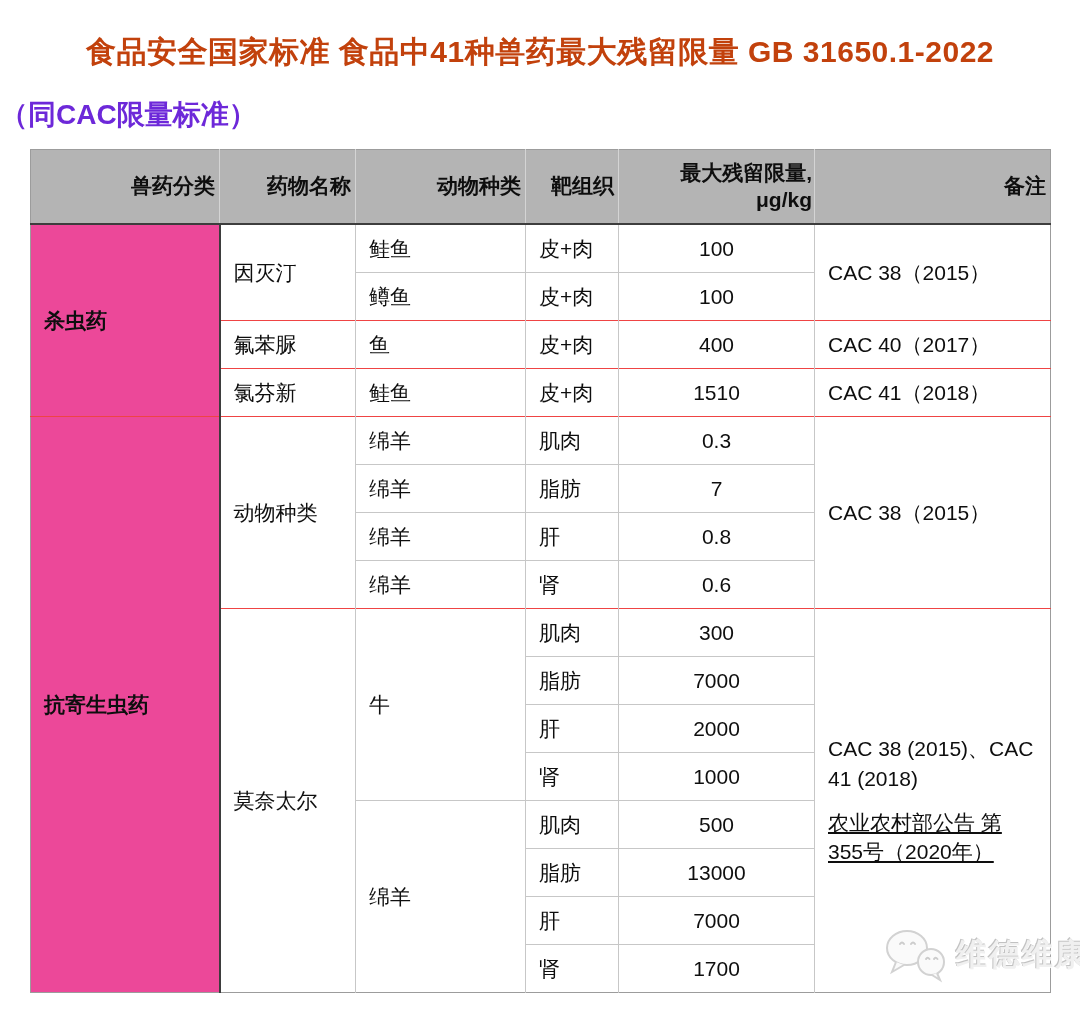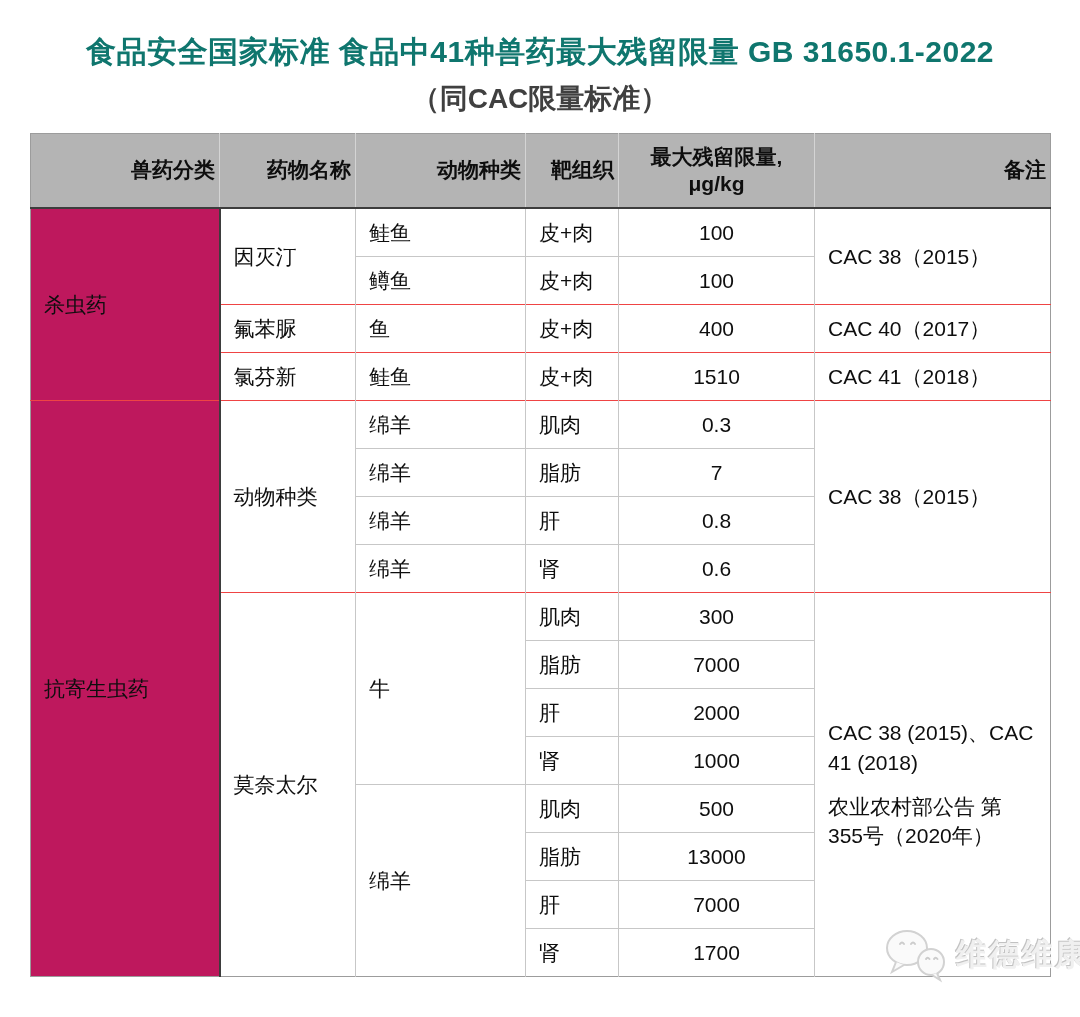--- a/index.html
+++ b/index.html
@@ -9,29 +9,28 @@
     font-family:"Liberation Sans", sans-serif;
     color:#111111;
     position:relative;
     overflow:hidden;
   }
   .page-title {
     margin-top:32px;
     text-align:center;
     font-size:30px;
     font-weight:bold;
-    color:#0f766e;
+    color:#c2410c;
     letter-spacing:0.5px;
   }
   .page-subtitle {
-    margin-top:7px;
-    text-align:center;
+    margin-top:23px;
     font-size:28px;
     font-weight:bold;
-    color:#404040;
+    color:#6d28d9;
   }
   table.mrl-table {
     border-collapse:collapse;
     table-layout:fixed;
     width:1020px;
     margin:15px 0 0 30px;
     border:1px solid #9c9c9c;
   }
   .mrl-table th {
     background:#b4b4b4;
@@ -40,42 +39,42 @@
     font-weight:bold;
     text-align:right;
     padding:0 4px 0 13px;
     vertical-align:middle;
     border-left:1px solid #d4d4d4;
     border-bottom:2px solid #3d3d3d;
     color:#0e0e0e;
     line-height:1.25;
   }
   .mrl-table th:first-child { border-left:none; }
-  .mrl-table th.center { text-align:center; padding:0 2px; }
+  .mrl-table th.center { text-align:right; padding:0 2px; }
   .mrl-table td {
     height:47px;
     font-size:21px;
     padding:0 14px 0 13px;
     vertical-align:middle;
     border-top:1px solid #c7c7c7;
     border-left:1px solid #c7c7c7;
     background:#ffffff;
     color:#0e0e0e;
   }
   .mrl-table tr.grp > td { border-top:1px solid #ef4444; }
   .mrl-table td.cat {
-    background:#be185d;
-    font-weight:normal;
+    background:#ec4899;
+    font-weight:bold;
     border-left:none;
     border-right:2px solid #3d3d3d;
   }
   .mrl-table td.val { text-align:center; padding:0 11px; }
   .mrl-table td.note { line-height:1.4; }
   .mrl-table td.note .np { margin:0; }
-  .mrl-table td.note .np + .np { margin-top:15px; }
+  .mrl-table td.note .np + .np { margin-top:15px;text-decoration:underline; }
   .watermark {
     position:absolute;
     left:882px; top:924px;
     display:flex;
     align-items:center;
     z-index:5;
   }
   .watermark .wm-text {
     font-size:31px;
     font-weight:bold;

